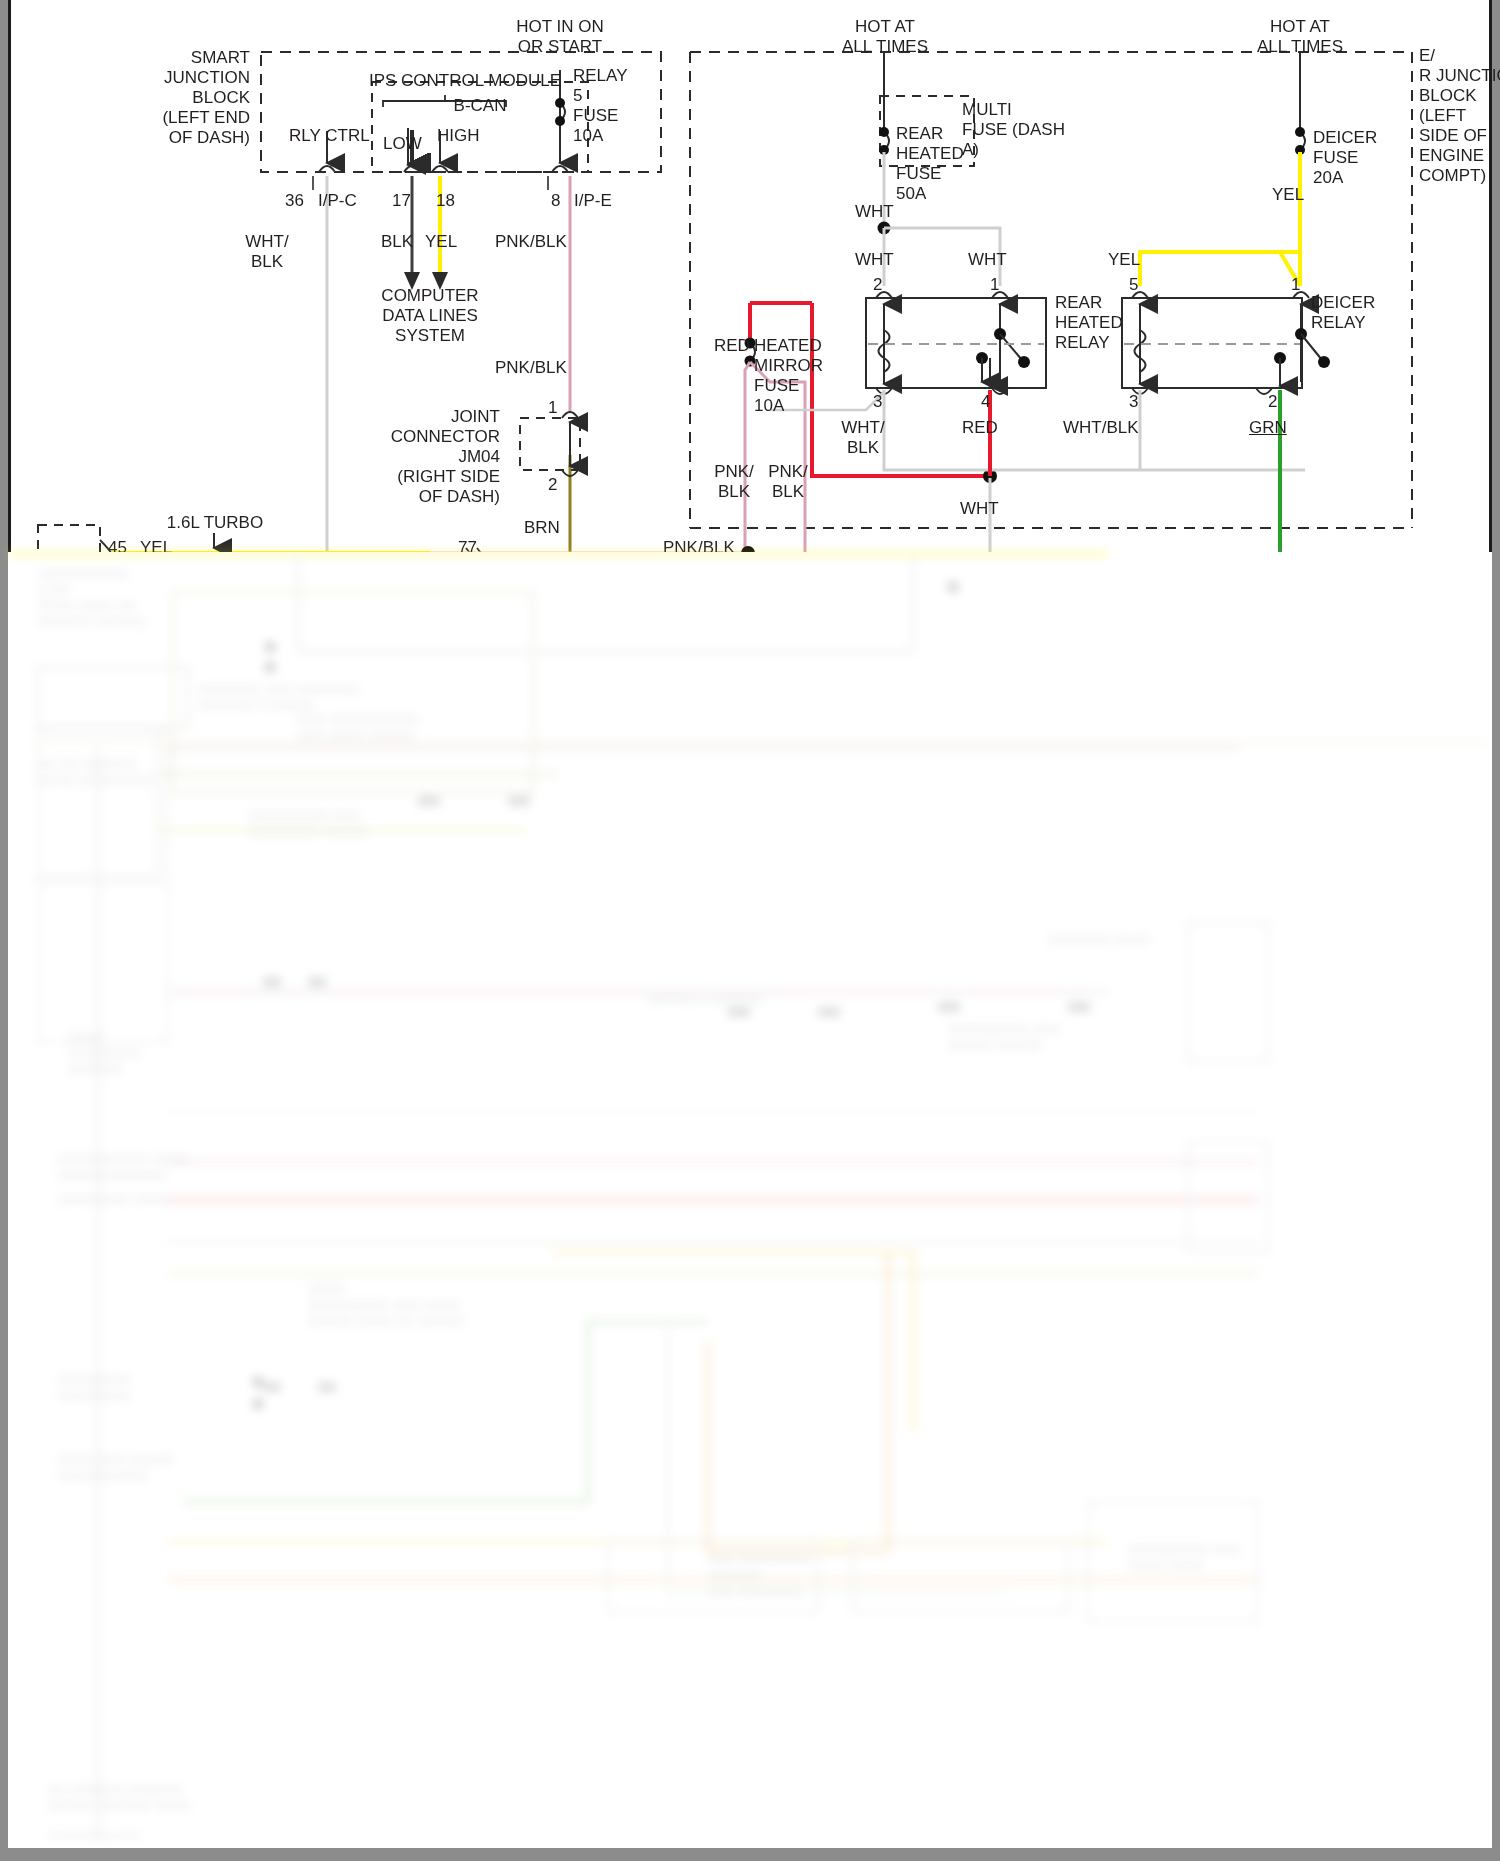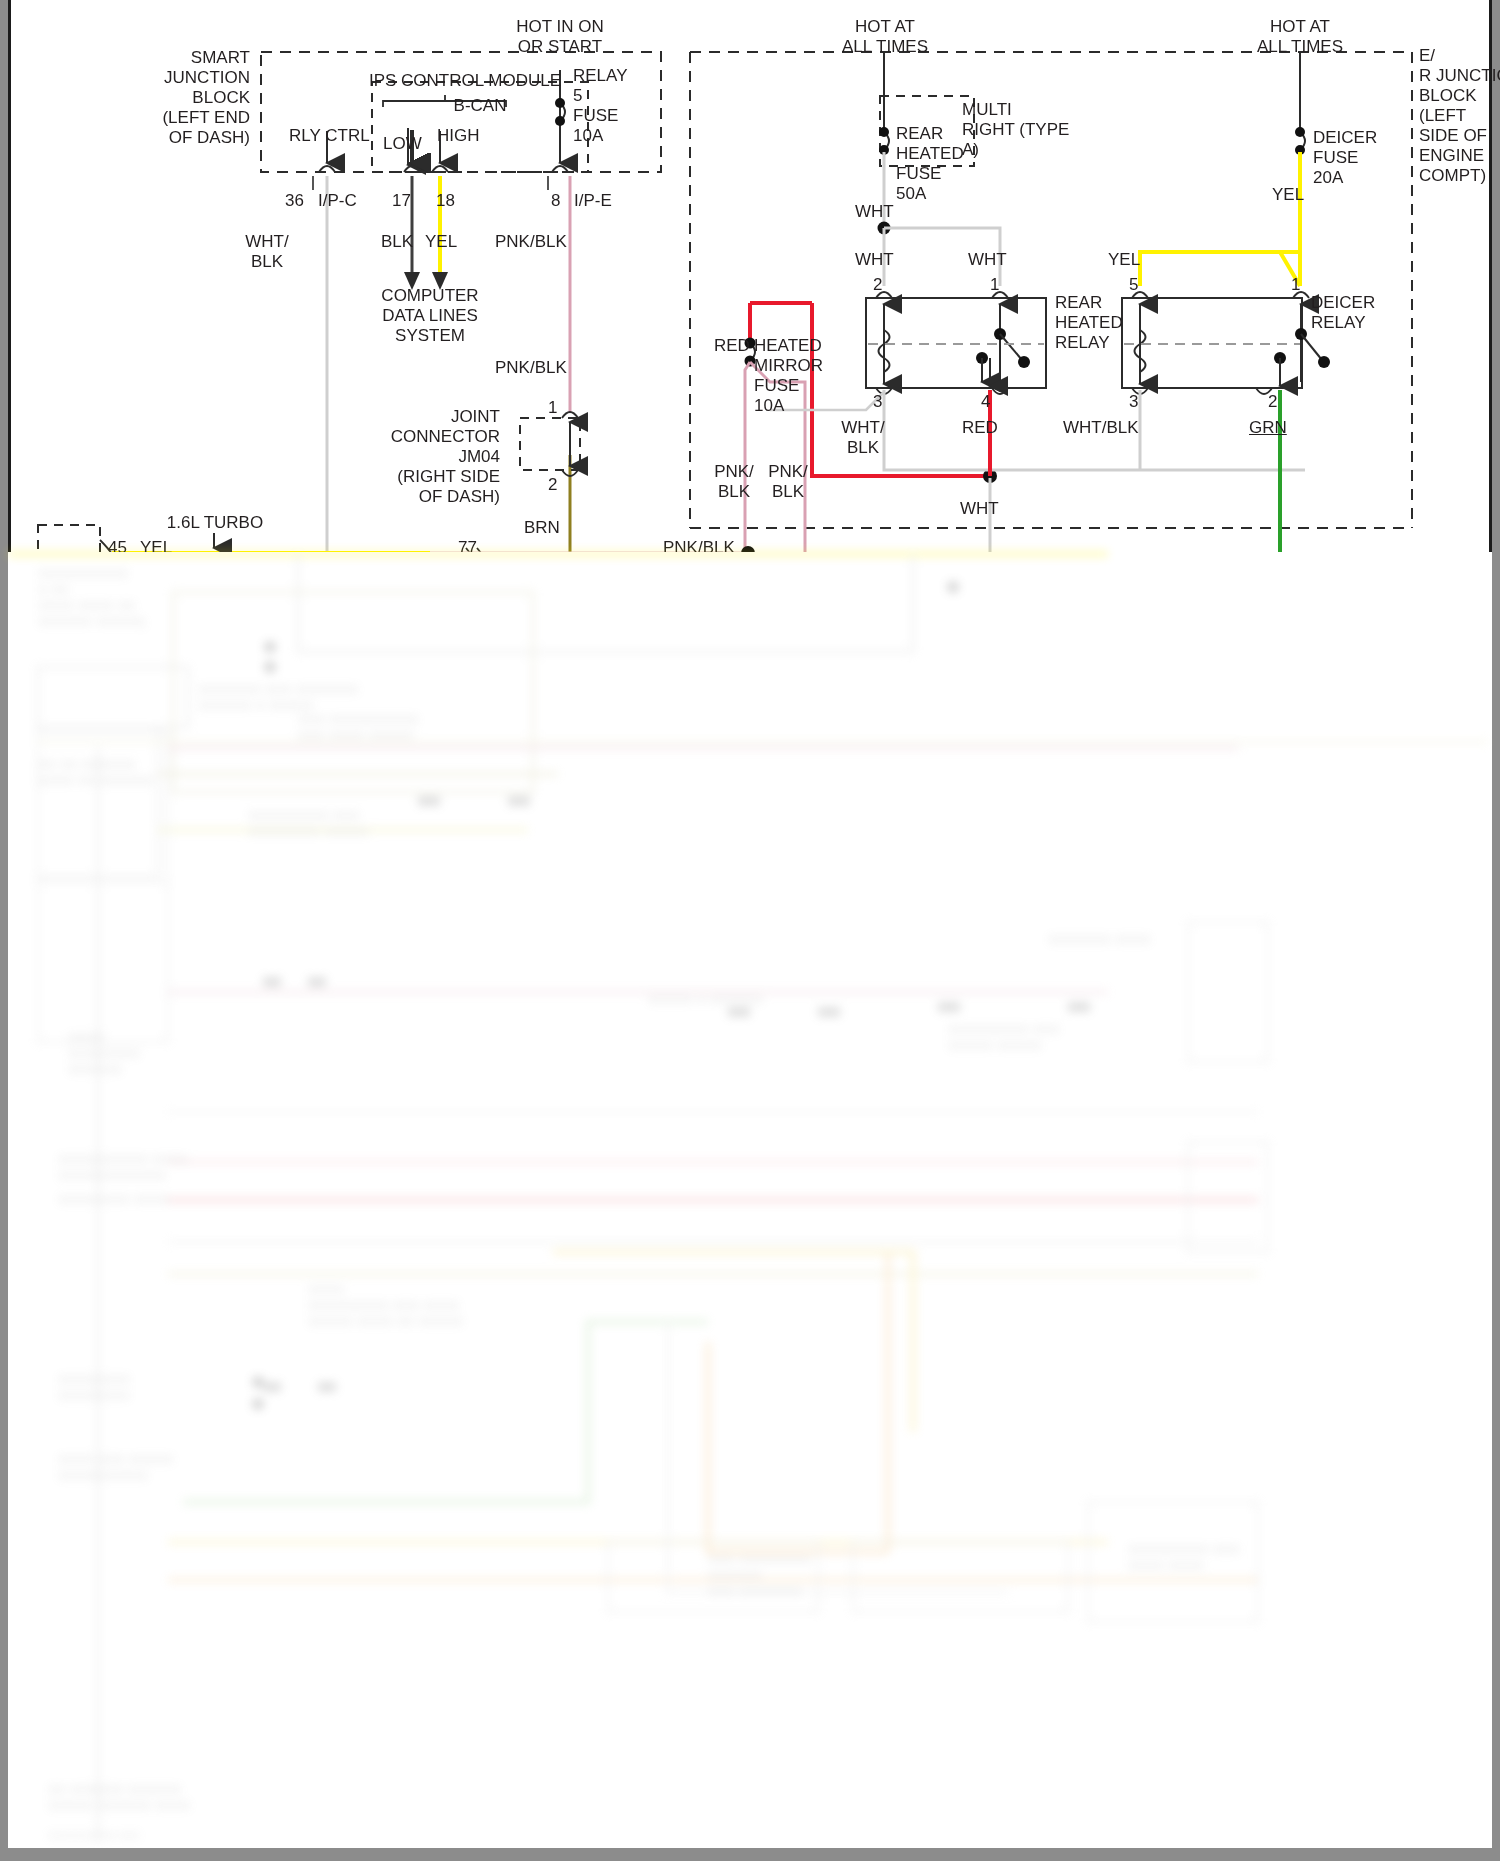--- a/index.html
+++ b/index.html
@@ -325,21 +325,21 @@
 
   <div class="txt t14 r" style="left:370px;top:407px;width:130px;"><span>JOINT</span><br><span>CONNECTOR</span><br><span>JM04</span><br><span>(RIGHT SIDE</span><br><span>OF DASH)</span></div>
   <div class="txt t14" style="left:548px;top:398px;">1</div>
   <div class="txt t14" style="left:548px;top:475px;">2</div>
 
   <div class="txt t14 c" style="left:800px;top:17px;width:170px;">HOT AT<br>ALL TIMES</div>
   <div class="txt t14 c" style="left:1215px;top:17px;width:170px;">HOT AT<br>ALL TIMES</div>
 
   <div class="txt t14" style="left:1419px;top:46px;"><span>E/</span><br><span>R JUNCTION</span><br><span>BLOCK</span><br><span>(LEFT</span><br><span>SIDE OF</span><br><span>ENGINE</span><br><span>COMPT)</span></div>
 
-  <div class="txt t14" style="left:962px;top:100px;"><span>MULTI</span><br><span>RIGHT (TYPE</span><br><span>A)</span></div>
+  <div class="txt t14" style="left:962px;top:100px;"><span>MULTI</span><br><span>FUSE (DASH</span><br><span>A)</span></div>
 
   <div class="txt t14" style="left:896px;top:124px;"><span>REAR</span><br><span>HEATED</span><br><span>FUSE</span><br><span>50A</span></div>
 
   <div class="txt t14" style="left:1313px;top:128px;"><span>DEICER</span><br><span>FUSE</span><br><span>20A</span></div>
 
   <div class="txt t14" style="left:855px;top:202px;">WHT</div>
   <div class="txt t14" style="left:855px;top:250px;">WHT</div>
   <div class="txt t14" style="left:968px;top:250px;">WHT</div>
   <div class="txt t14" style="left:1272px;top:185px;">YEL</div>
   <div class="txt t14" style="left:1108px;top:250px;">YEL</div>

